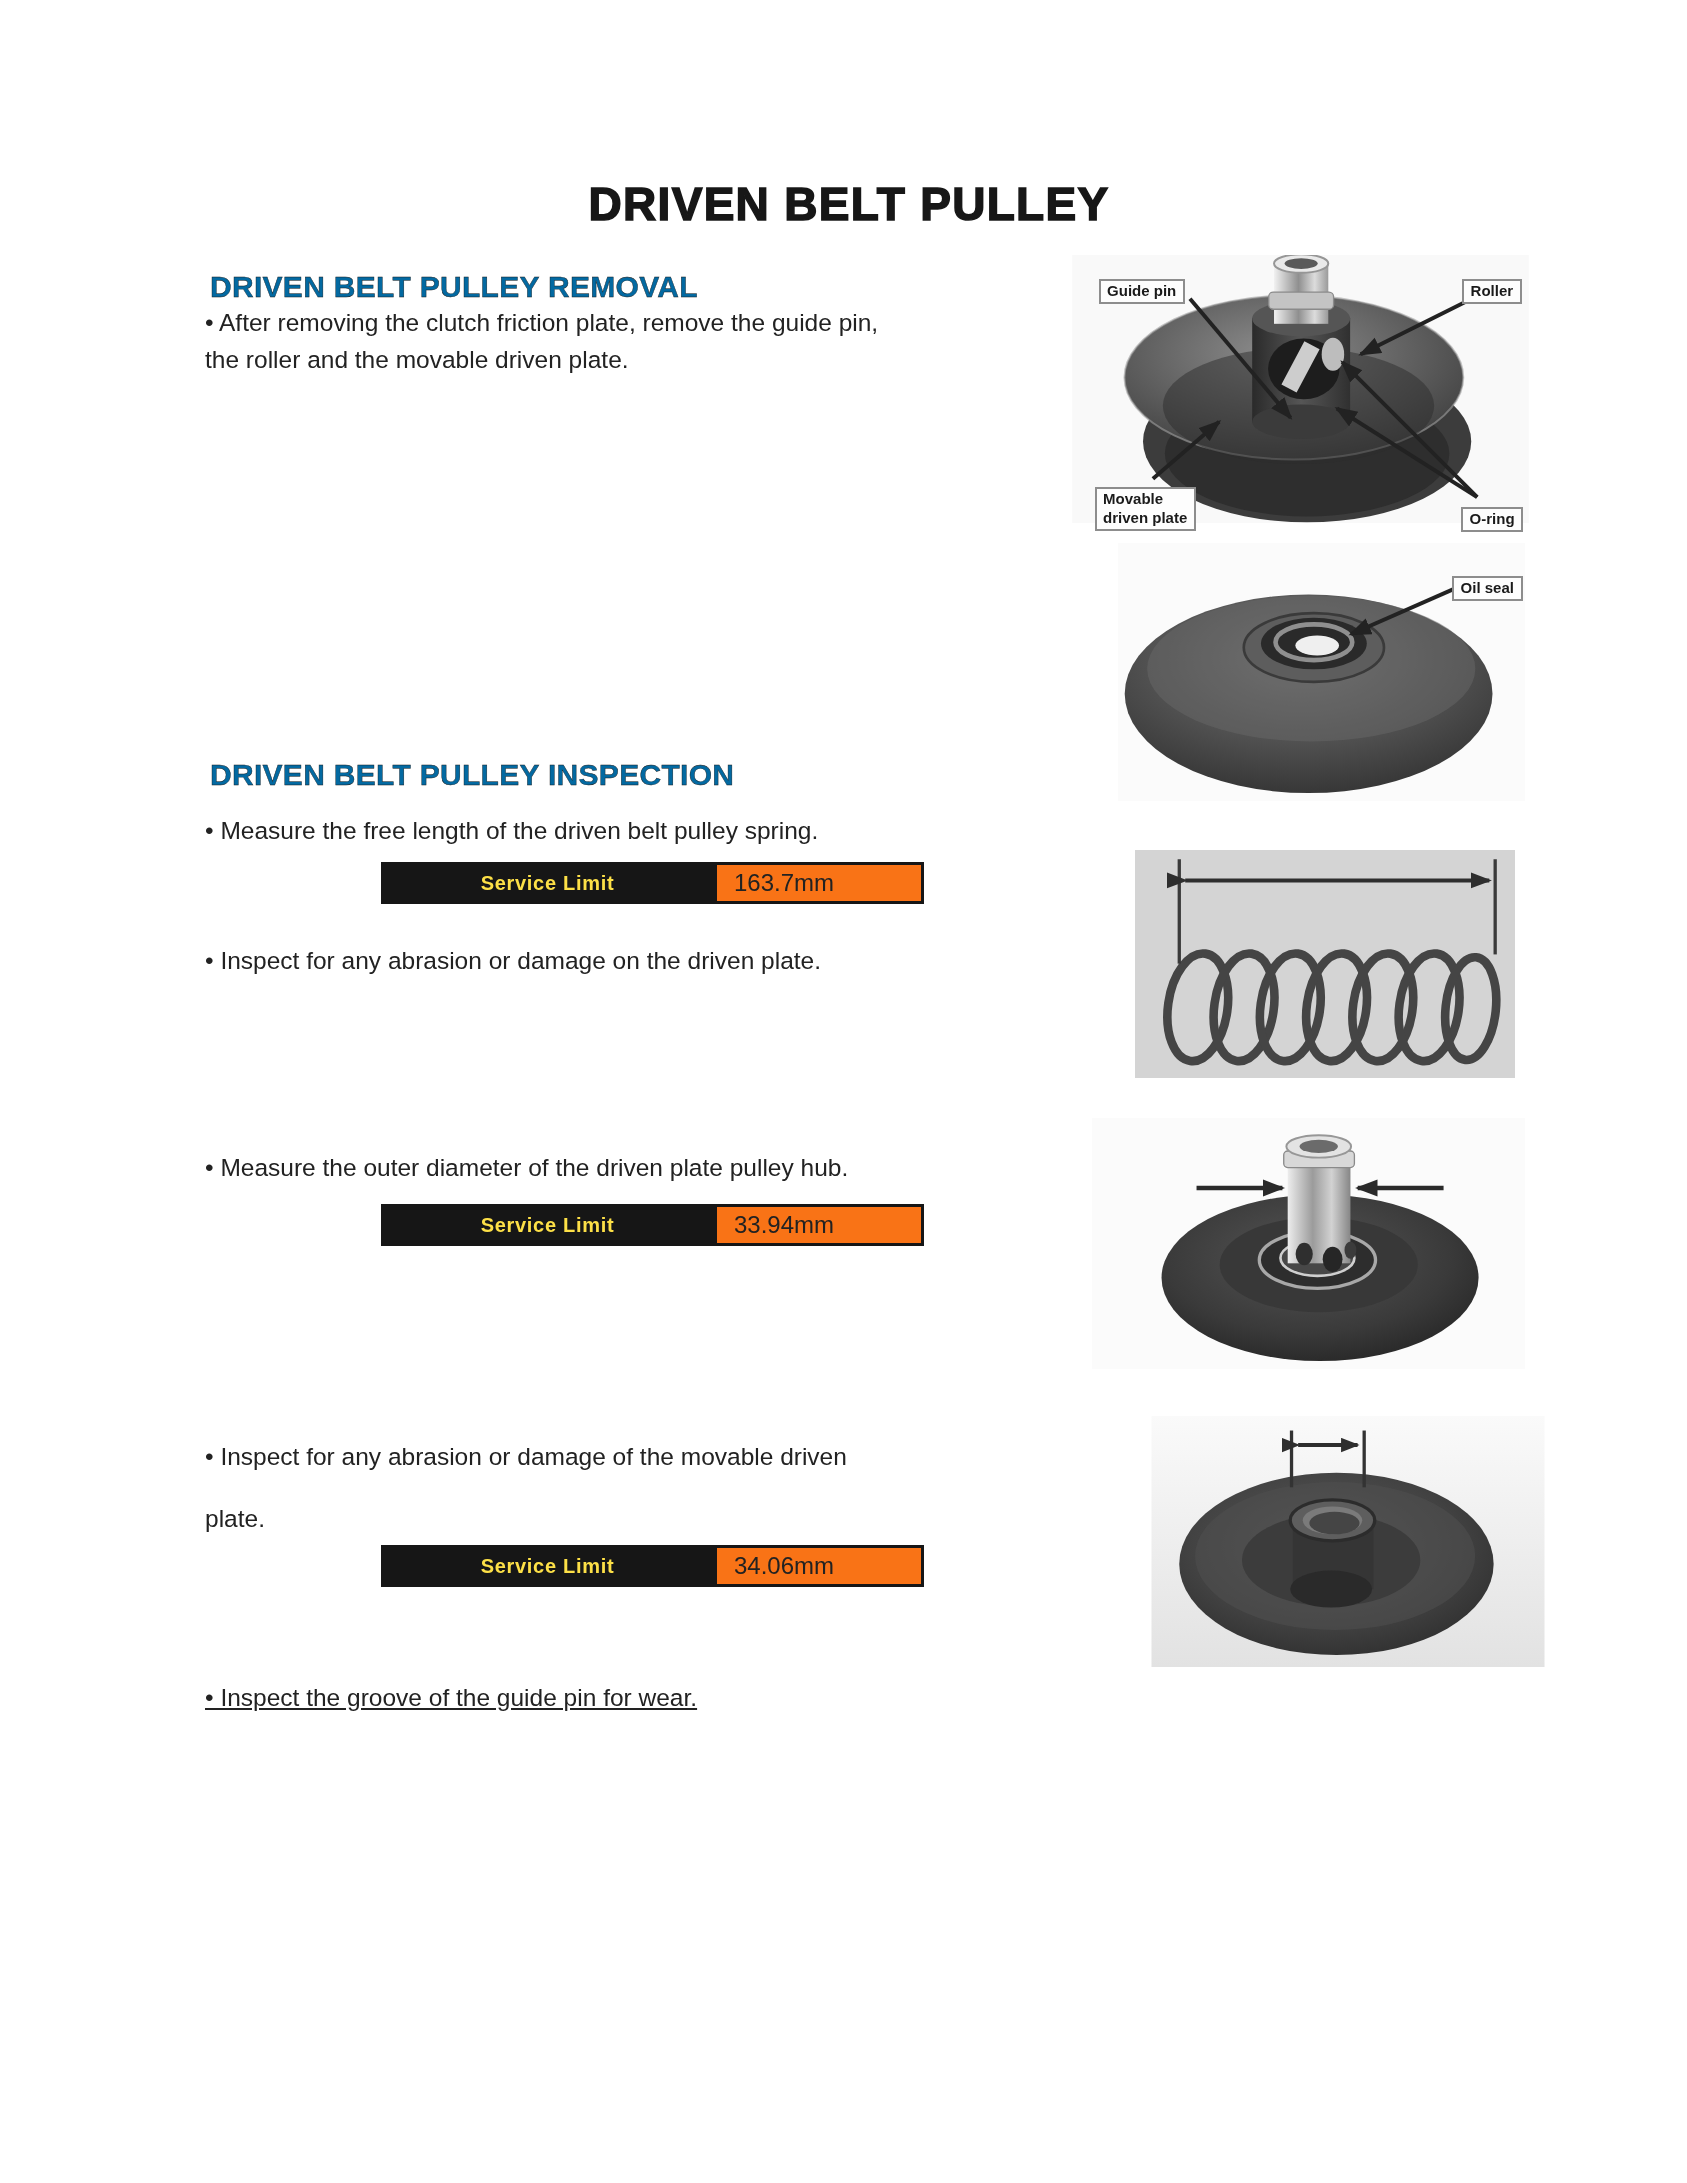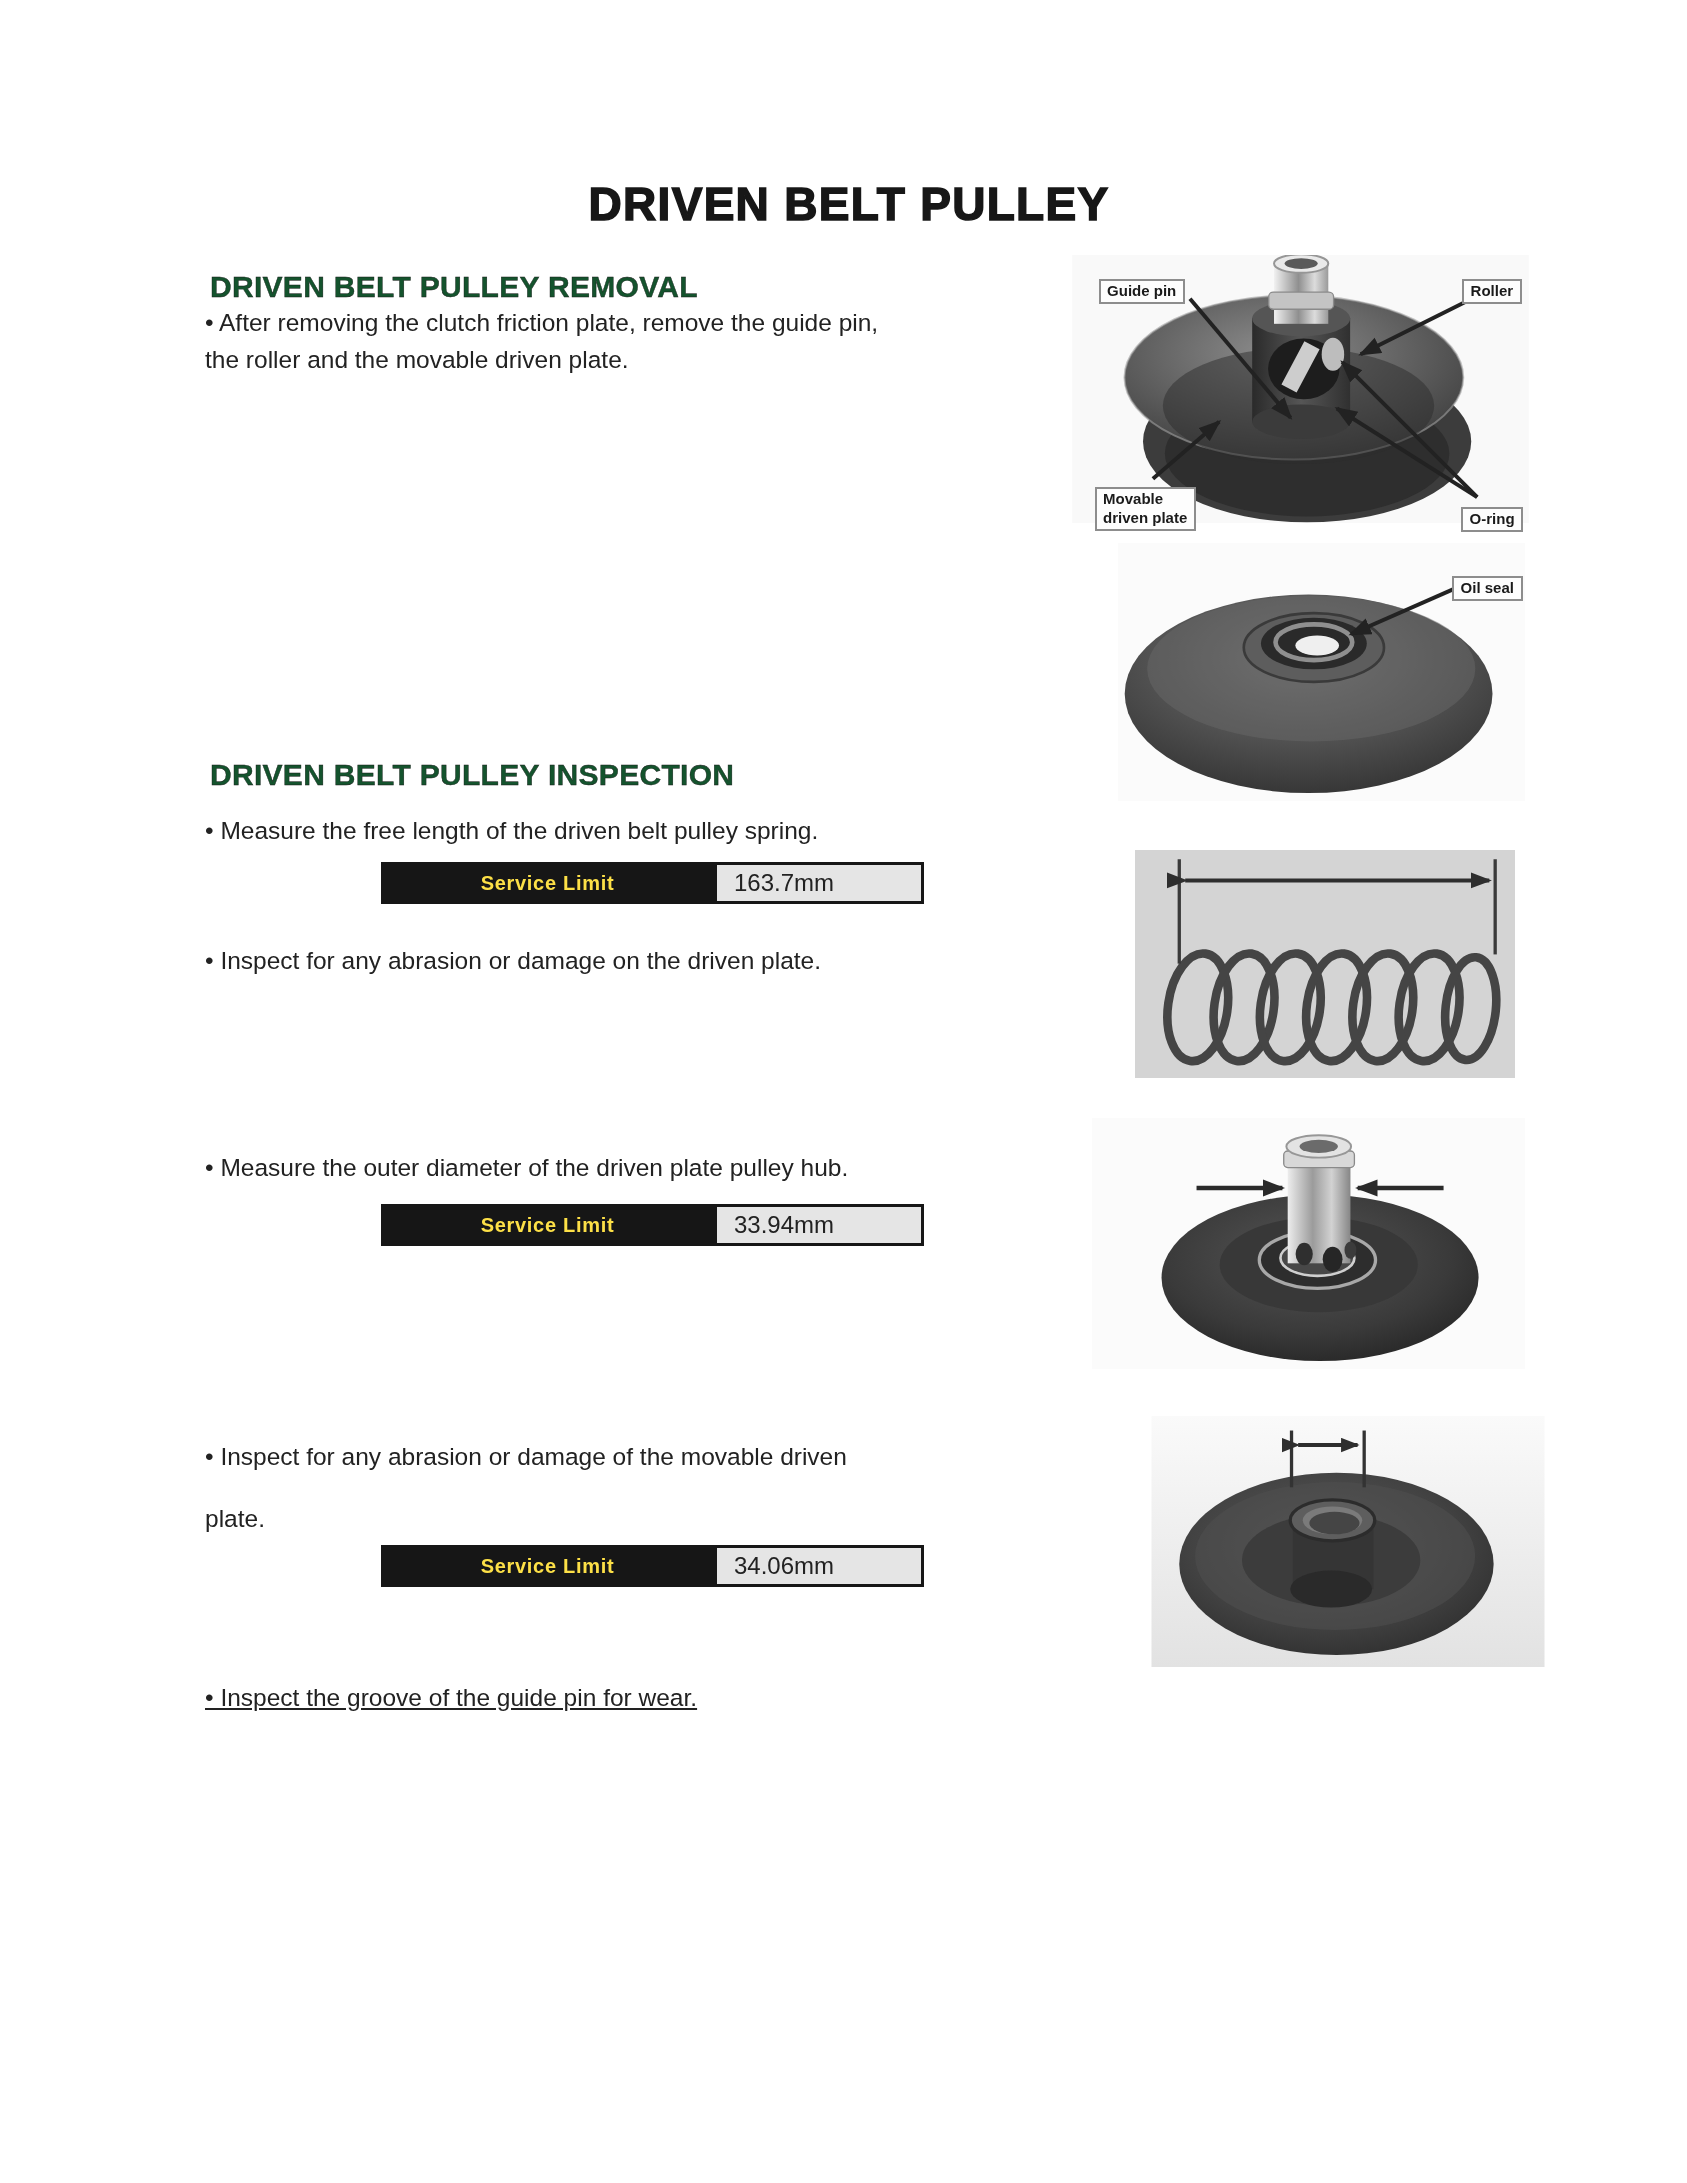--- a/index.html
+++ b/index.html
@@ -3,39 +3,39 @@
 <meta charset="utf-8">
 <style>
   html,body{margin:0;padding:0;background:#ffffff;}
   .page{position:relative;width:1687px;height:1881px;background:#ffffff;overflow:hidden;
         font-family:"Liberation Sans", sans-serif;color:#1f1f1f;}
 
   .doc-title{position:absolute;left:0;top:177px;width:1698px;text-align:center;
              font-size:46px;font-weight:900;color:#171717;letter-spacing:1.3px;
              -webkit-text-stroke:1.5px #171717;}
 
-  .sec-heading{position:absolute;font-size:30px;font-weight:bold;color:#14532d;
+  .sec-heading{position:absolute;font-size:30px;font-weight:bold;color:#0369a1;
                letter-spacing:0.3px;-webkit-text-stroke:0.4px #181818;}
   .h-removal{left:210px;top:270px;}
   .h-inspection{left:210px;top:758px;}
 
   .body-par{position:absolute;left:205px;width:853px;font-size:24.5px;line-height:37px;color:#222;}
   .p-removal1{top:304px;}
   .p-removal2{top:560px;}
   .p-insp1{top:812px;}
   .p-insp2{top:942px;}
   .p-insp3{top:1149px;}
   .p-insp4{top:1426px;line-height:62px;}
   .p-insp5{top:1679px;text-decoration:underline;}
 
   .sl-table{position:absolute;left:381px;width:543px;height:42px;display:flex;}
   .t1{top:862px;} .t2{top:1204px;} .t3{top:1545px;}
   .sl-label{width:333px;background:#161616;color:#fde047;font-size:20px;font-weight:bold;
             display:flex;align-items:center;justify-content:center;letter-spacing:0.7px;}
-  .sl-value{flex:1;background:#e5e5e5;border:3.3px solid #161616;color:#222;
+  .sl-value{flex:1;background:#f97316;border:3.3px solid #161616;color:#222;
             font-size:24px;display:flex;align-items:center;padding-left:17px;}
 
   .figure{position:absolute;}
   .f1{left:1072px;top:255px;width:457px;height:268px;}
   .f2{left:1118px;top:543px;width:407px;height:258px;}
   .f3{left:1135px;top:850px;width:380px;height:228px;}
   .f4{left:1092px;top:1118px;width:433px;height:251px;}
   .f5{left:1151px;top:1416px;width:394px;height:251px;}
   .figure svg{position:absolute;left:0;top:0;}
 

